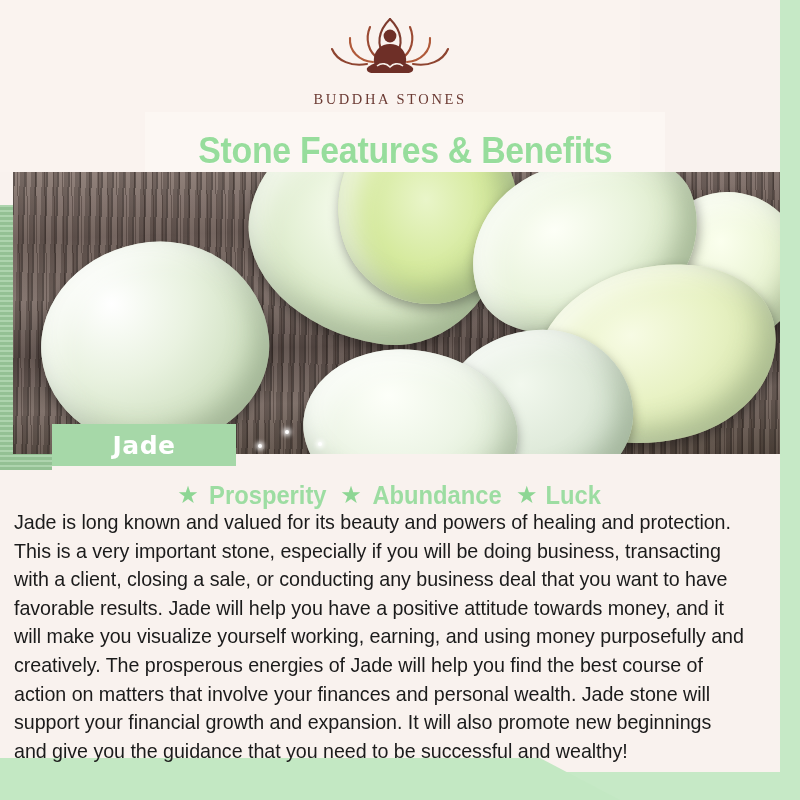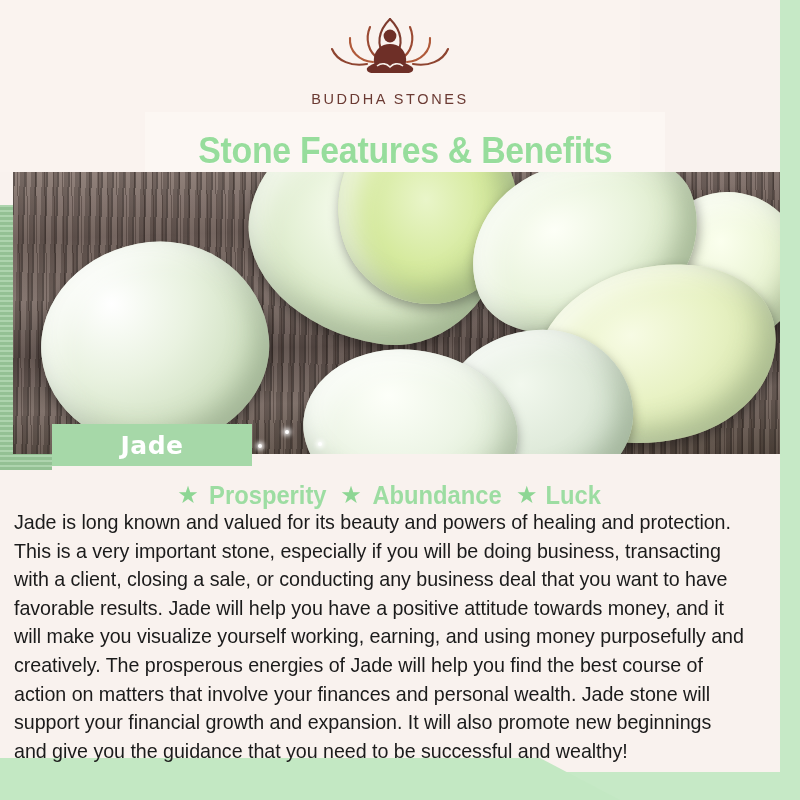--- a/index.html
+++ b/index.html
@@ -24,21 +24,21 @@
 
   
   .header {
     position:absolute; left:0; top:0; width:780px; height:118px;
     display:flex; align-items:center; justify-content:center;
   }
   .logo-wrap { display:flex; flex-direction:column; align-items:center; }
   .logo-mark { width:150px; height:72px; display:block; }
   .logo-text {
     margin-top:8px;
-    font-family:Liberation Sans, sans-serif;
+    font-family:Liberation Serif, serif;
     font-size:14.5px; letter-spacing:2.6px;
     color:#6b3a33; font-weight:400;
   }
 
   
   .title-band {
     position:absolute; left:145px; top:112px; width:520px; height:60px;
     background:#fcf7f3;
     display:flex; align-items:flex-end; justify-content:center;
     z-index:4;
@@ -113,21 +113,21 @@
        background:radial-gradient(ellipse at 42% 32%, #f2f8ee 0%, #dfeada 44%, #c7d9c2 80%, #b3c6ae 100%);
        border-radius:52% 48% 48% 52%/ 48% 52% 48% 52%; transform:rotate(-4deg); }
   .s8{ left:640px; top:20px; width:150px; height:150px;
        background:radial-gradient(ellipse at 42% 34%, #fbffee 0%, #eaf4d4 46%, #d5e5b8 82%, #c2d3a4 100%);
        border-radius:50%; transform:rotate(10deg); }
   .sparkle{ position:absolute; width:4px; height:4px; border-radius:50%;
             background:#fff; box-shadow:0 0 4px 2px rgba(255,255,255,.85); }
 
   
   .jade-bar {
-    position:absolute; left:52px; top:424px; width:200px; height:42px;
+    position:absolute; left:52px; top:424px; width:184px; height:42px;
     background:#a6d8a8; z-index:6;
     display:flex; align-items:center; justify-content:center;
   }
   .jade-label {
     color:#ffffff; font-weight:bold; font-size:25px;
     letter-spacing:.5px;
     font-family:"DejaVu Sans", sans-serif;
   }
 
   

